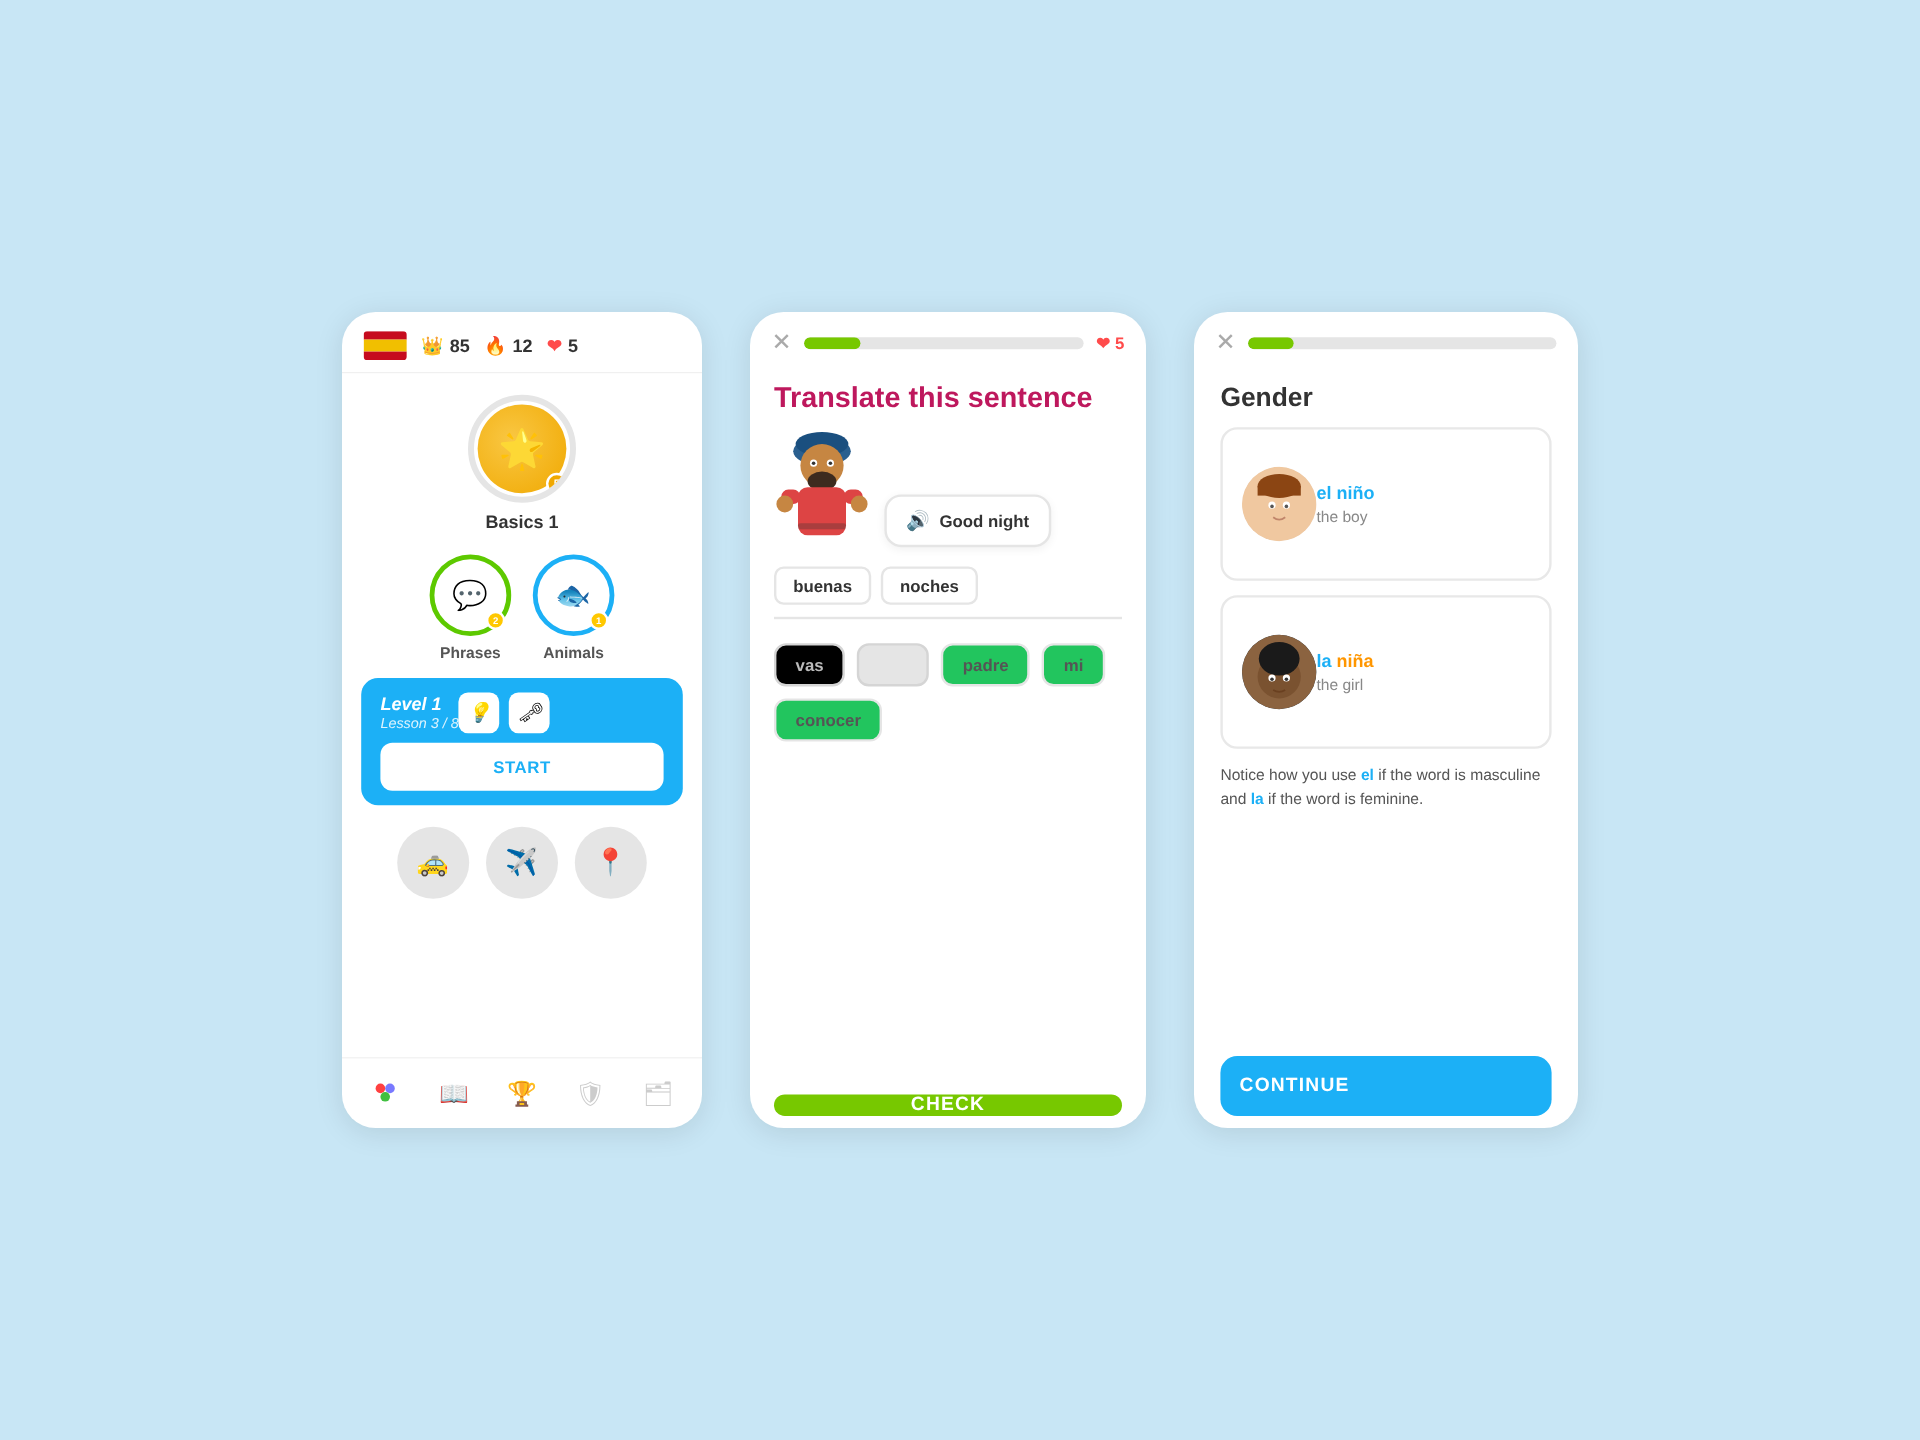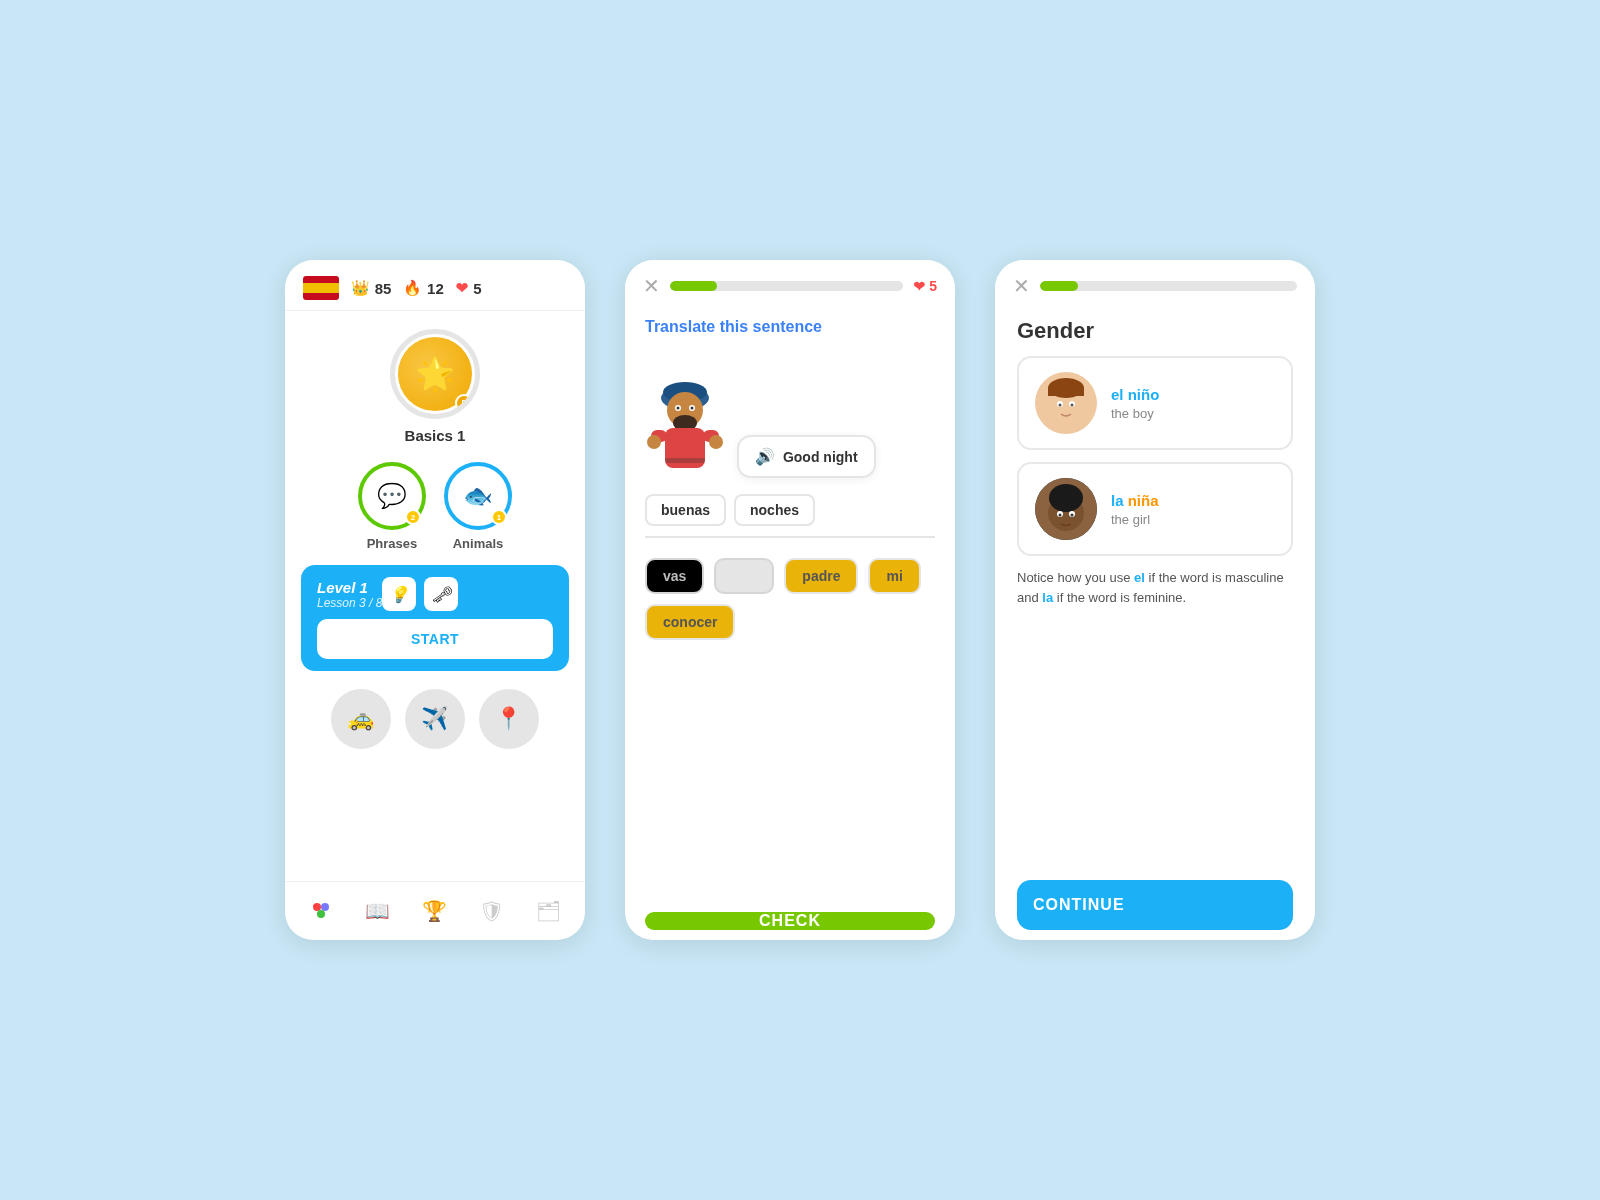--- a/index.html
+++ b/index.html
@@ -299,23 +299,23 @@
 
     .card2-body {
       flex: 1;
       padding: 10px 20px;
       display: flex;
       flex-direction: column;
       gap: 0;
     }
     .translate-title {
       font-weight: 800;
-      font-size: 16px;
-      color: #3b82f6;
-      margin-bottom: 32px;
+      font-size: 24px;
+      color: #be185d;
+      margin-bottom: 0;
     }
     .character-area {
       display: flex;
       align-items: flex-end;
       gap: 12px;
       margin-bottom: 16px;
     }
     .speech-bubble {
       background: #fff;
       border: 2px solid #e5e5e5;
@@ -352,21 +352,21 @@
       cursor: pointer;
     }
 
     .word-bank {
       display: flex;
       flex-wrap: wrap;
       gap: 10px;
       margin-bottom: 16px;
     }
     .word-token {
-      background: #eab308;
+      background: #22c55e;
       border: 2px solid #e5e5e5;
       border-radius: 10px;
       padding: 8px 16px;
       font-size: 14px;
       font-weight: 600;
       color: #555;
       cursor: pointer;
     }
     .word-token.used {
       background: #000000;
@@ -415,24 +415,23 @@
     }
     .gender-desc .masc { color: #77c800; font-weight: 600; }
     .gender-desc .fem { color: #ff9600; font-weight: 600; }
     .gender-desc .o-end { color: #1cb0f6; font-weight: 600; }
     .gender-desc .a-end { color: #ff9600; font-weight: 600; }
 
     .example-card {
       background: #fff;
       border: 2px solid #e8e8e8;
       border-radius: 14px;
-      padding: 14px 16px;
-      display: flex;
-      align-items: center;
-      gap: 14px;
+      padding: 31px 16px;
+      display: flex;
+      align-items: center;
       margin-bottom: 12px;
     }
     .example-avatar {
       width: 62px;
       height: 62px;
       border-radius: 50%;
       background: #f0e0d0;
       display: flex;
       align-items: center;
       justify-content: center;

